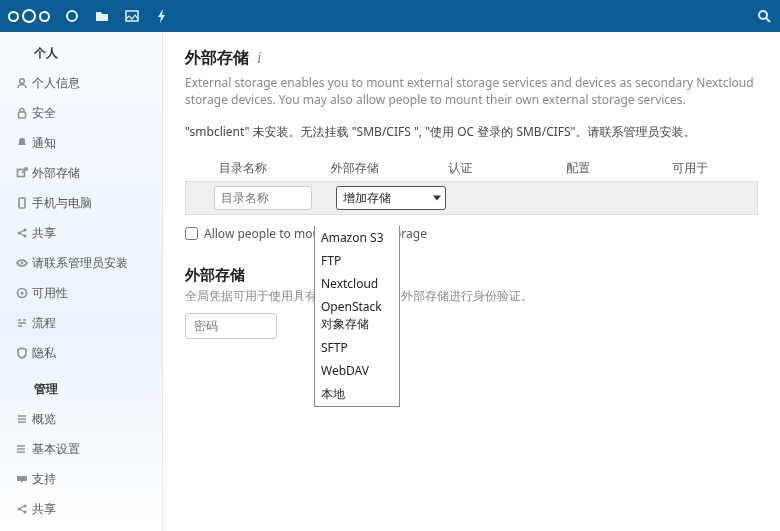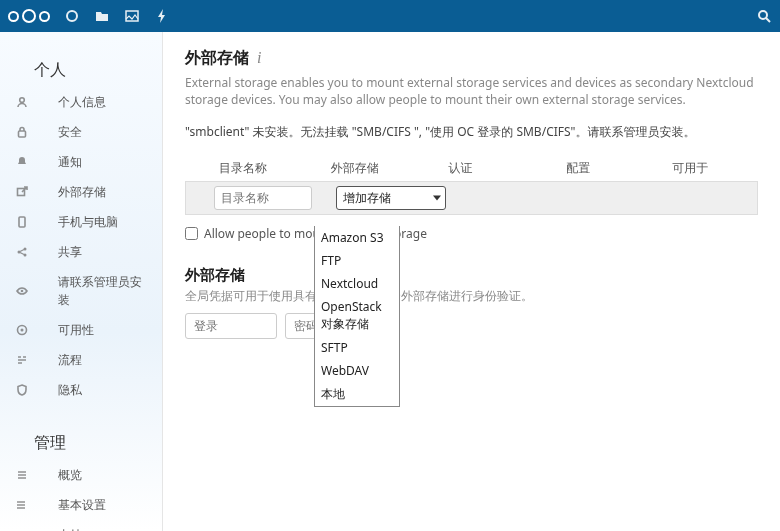--- a/index.html
+++ b/index.html
@@ -4,22 +4,22 @@
 <style>
   html,body{margin:0;padding:0;font-family:-apple-system,BlinkMacSystemFont,"Segoe UI","Noto Sans",sans-serif;font-size:13px;color:#222;background:#fff;height:100%;}
   .topbar{height:32px;background:#0a5d94;display:flex;align-items:center;padding:0 8px;color:#fff;gap:14px;}
   .topbar .logo{display:flex;align-items:center;gap:3px}
   .logo-circle{width:10px;height:10px;border:2px solid #fff;border-radius:50%}
   .logo-circle.small{width:7px;height:7px}
   .top-icon{width:16px;height:16px;display:flex;align-items:center;justify-content:center;opacity:.9}
   .topbar .spacer{flex:1}
   .layout{display:flex;height:calc(100% - 32px);}
   .sidebar{width:162px;background:linear-gradient(#f7fbff,#eaf3fb 60%,#fff);border-right:1px solid #e5e5e5;overflow:auto;padding-bottom:10px;font-size:12px;color:#555}
-  .side-heading{font-weight:400;color:#333;padding:26px 0 6px 34px;font-size:16px}
-  .side-item{display:flex;align-items:center;gap:28px;padding:6px 10px 6px 16px;cursor:pointer;color:#555}
+  .side-heading{font-weight:700;color:#333;padding:12px 0 6px 34px;font-size:12px}
+  .side-item{display:flex;align-items:center;gap:2px;padding:6px 10px 6px 16px;cursor:pointer;color:#555}
   .side-item .icon{width:14px;text-align:center;opacity:.8}
   .main{flex:1;padding:14px 22px;overflow:auto;color:#222}
   h2.title{font-size:16px;margin:0 0 6px 0;font-weight:600;display:flex;align-items:center;gap:8px}
   .info-i{font-style:italic;font-weight:400;color:#888;font-family:Georgia,serif}
   .desc{color:#888;font-size:12px;line-height:1.4;max-width:700px}
   .warn{color:#444;margin:14px 0;font-size:12px}
   .tbl-head{display:flex;gap:0;color:#555;font-size:12px;margin-top:6px}
   .tbl-head div{padding:4px 6px}
   .col-dir{width:100px;margin-left:28px}
   .col-store{width:106px}
@@ -258,17 +258,16 @@
     </div>
 
     <label class="allow">
       <input type="checkbox" style="">
       <span>Allow people to mount external storage</span>
     </label>
 
     <h3 class="section">外部存储</h3>
     <div class="section-desc">全局凭据可用于使用具有相同凭据的多个外部存储进行身份验证。</div>
     <div class="cred-row">
-      <input placeholder="登录" style="">
       <input type="password" placeholder="密码" style="">
     </div>
   </main>
 </div>
 
 </body></html>

